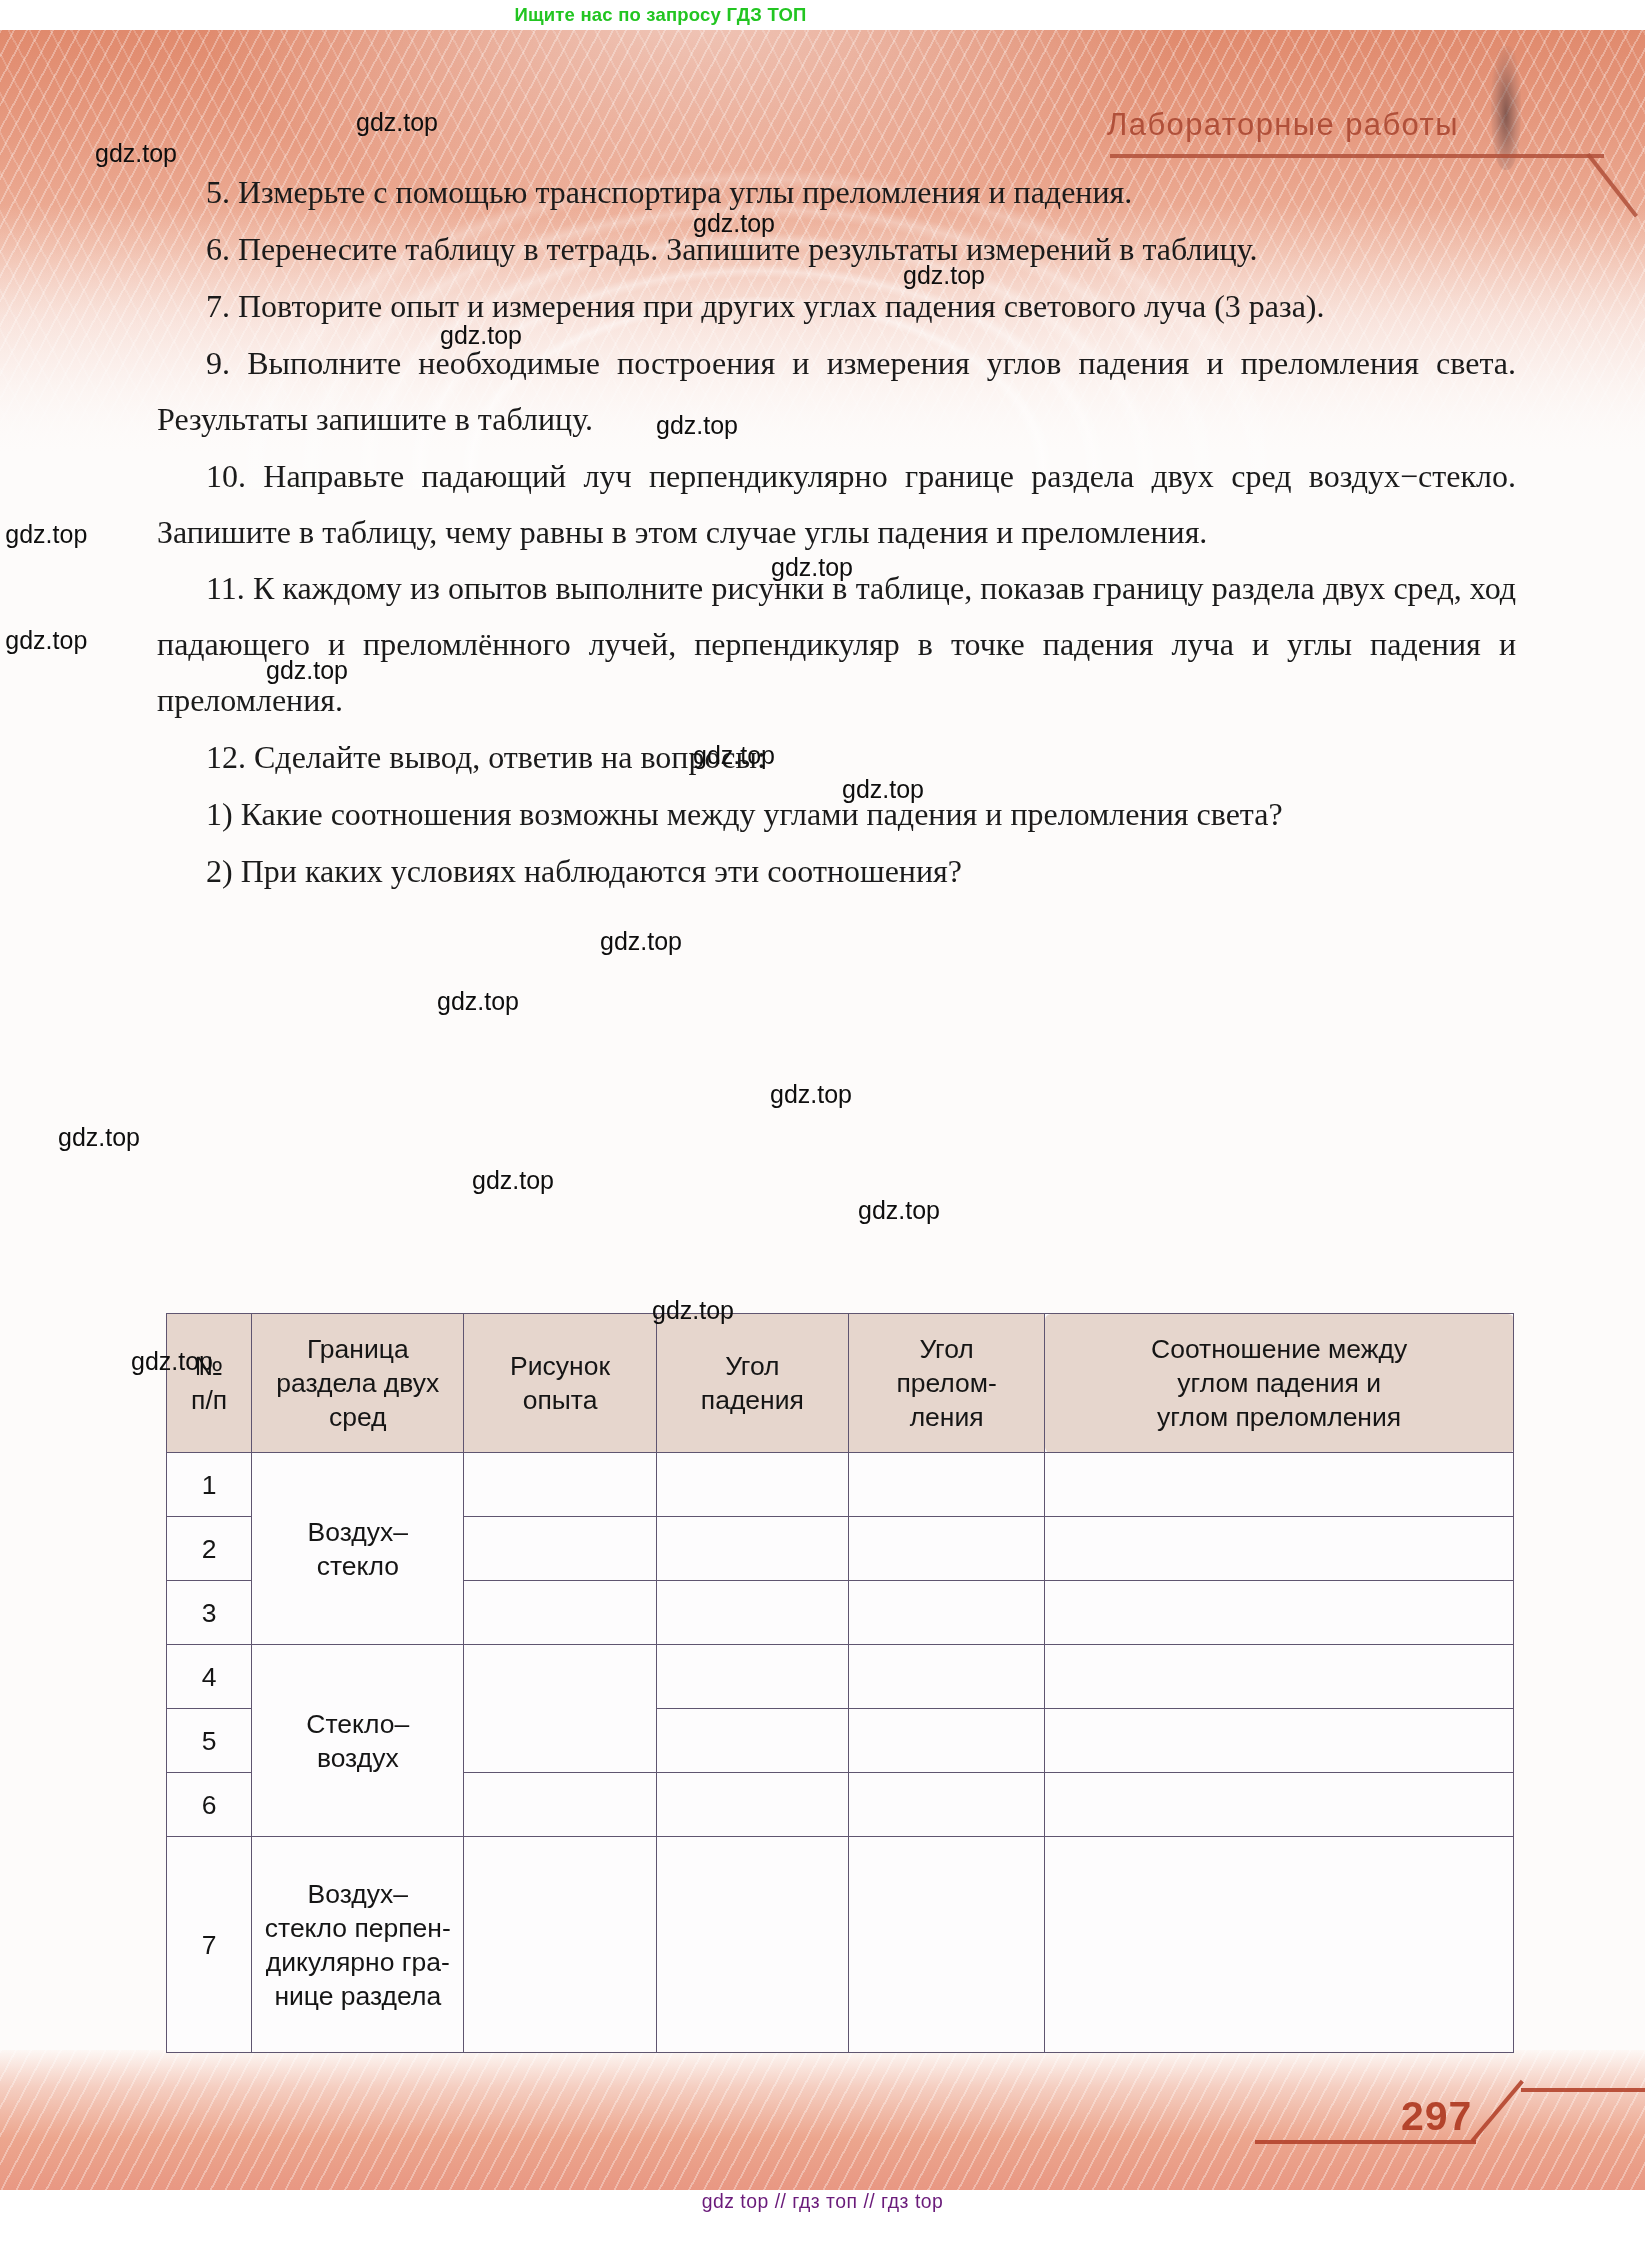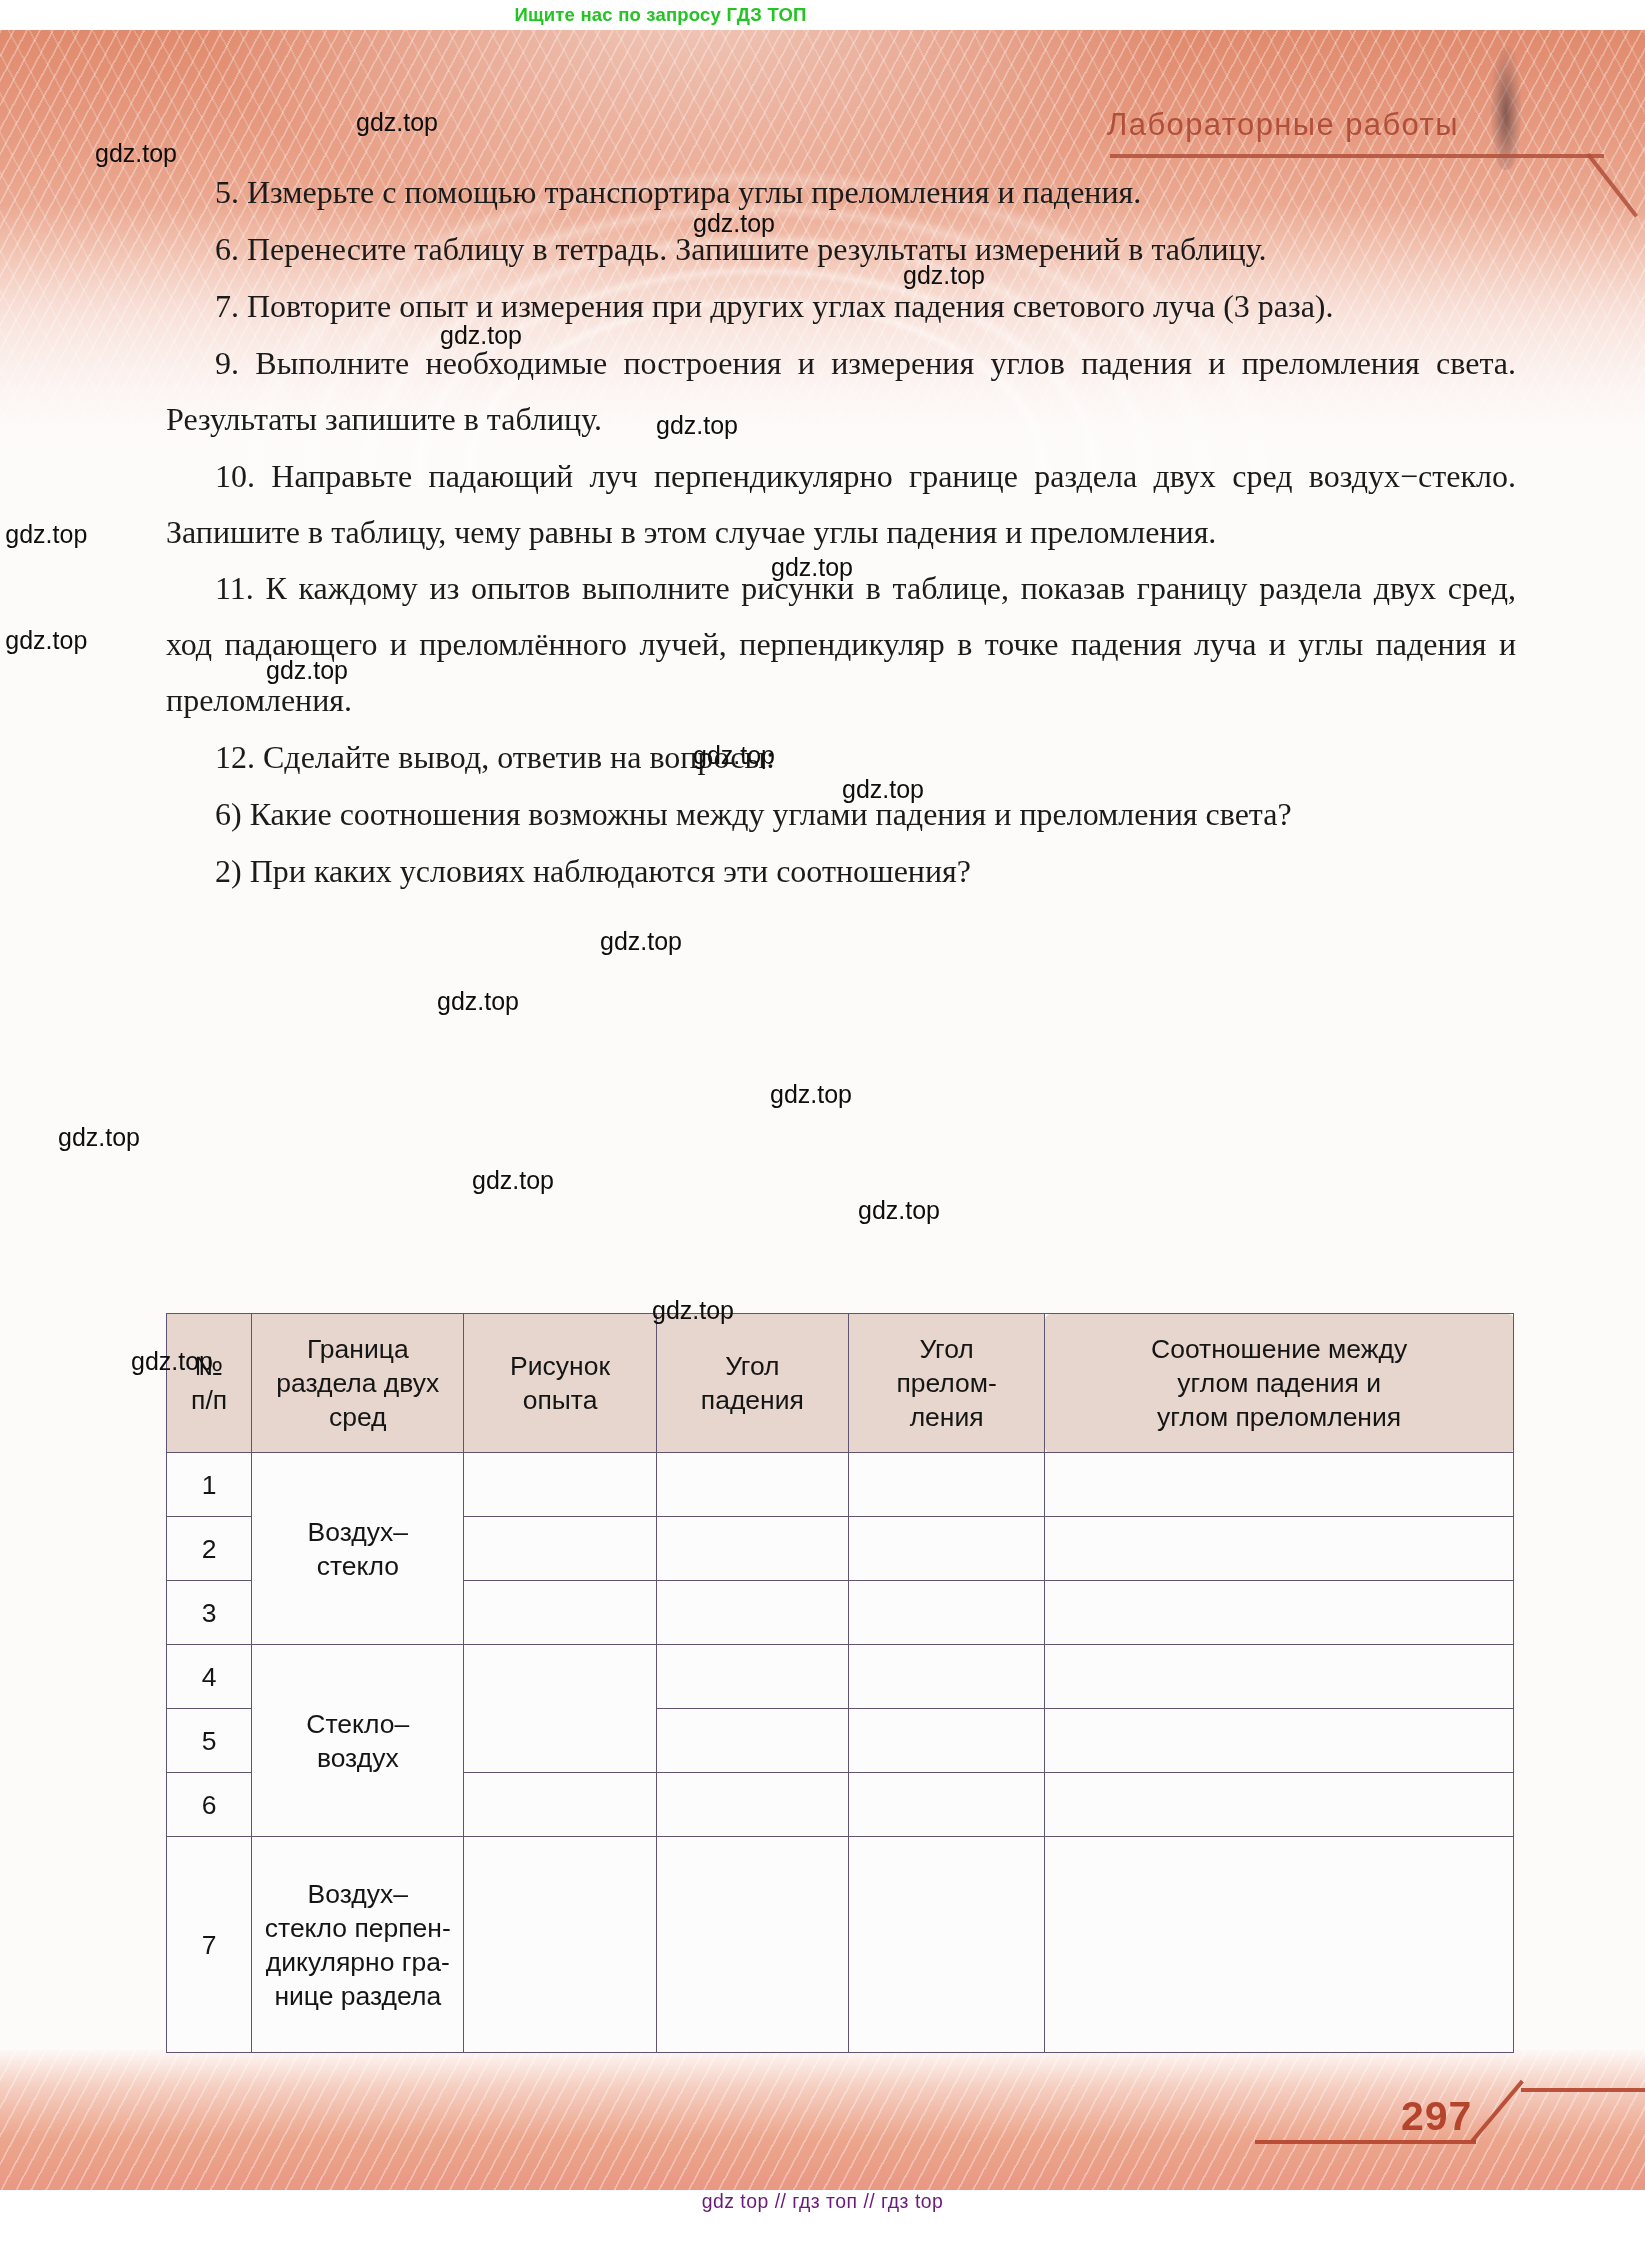--- a/index.html
+++ b/index.html
@@ -110,21 +110,21 @@
     transform:rotate(52deg); transform-origin:left center;
   }
 
   
   .body-copy{
     position:absolute; top:134px; left:157px; width:1359px;
     font-family:"Liberation Serif", serif;
     font-size:32px; line-height:56px; color:#1b1b1b;
     text-align:justify;
   }
-  .body-copy p{ margin:0 0 0 9px; text-indent:49px; }
+  .body-copy p{ margin:0 0 0 0; text-indent:49px; }
   .body-copy p + p{ margin-top:0.9px; }
 
   
   .results-table{
     position:absolute; top:1283px; left:166px;
     width:1348px;
     border-collapse:collapse;
     font-family:"Liberation Sans", sans-serif;
     background:rgba(255,255,255,.42);
   }
@@ -216,21 +216,21 @@
     <div class="head-rule-diag"></div>
 
     <div class="body-copy">
       <p>5. Измерьте с помощью транспортира углы преломления и падения.</p>
       <p>6. Перенесите таблицу в тетрадь. Запишите результаты измерений в таблицу.</p>
       <p>7. Повторите опыт и измерения при других углах падения светового луча (3 раза).</p>
       <p>9. Выполните необходимые построения и измерения углов падения и преломления света. Результаты запишите в таблицу.</p>
       <p>10. Направьте падающий луч перпендикулярно границе раздела двух сред воздух−стекло. Запишите в таблицу, чему равны в этом случае углы падения и преломления.</p>
       <p>11. К каждому из опытов выполните рисунки в таблице, показав границу раздела двух сред, ход падающего и преломлённого лучей, перпендикуляр в точке падения луча и углы падения и преломления.</p>
       <p>12. Сделайте вывод, ответив на вопросы:</p>
-      <p>6) Какие соотношения возможны между углами падения и преломления света?</p>
+      <p>1) Какие соотношения возможны между углами падения и преломления света?</p>
       <p>2) При каких условиях наблюдаются эти соотношения?</p>
     </div>
 
     <table class="results-table">
       <thead>
         <tr>
           <th class="col-num">№<br>п/п</th>
           <th class="col-media">Граница<br>раздела двух<br>сред</th>
           <th class="col-draw">Рисунок<br>опыта</th>
           <th class="col-inc">Угол<br>падения</th>

